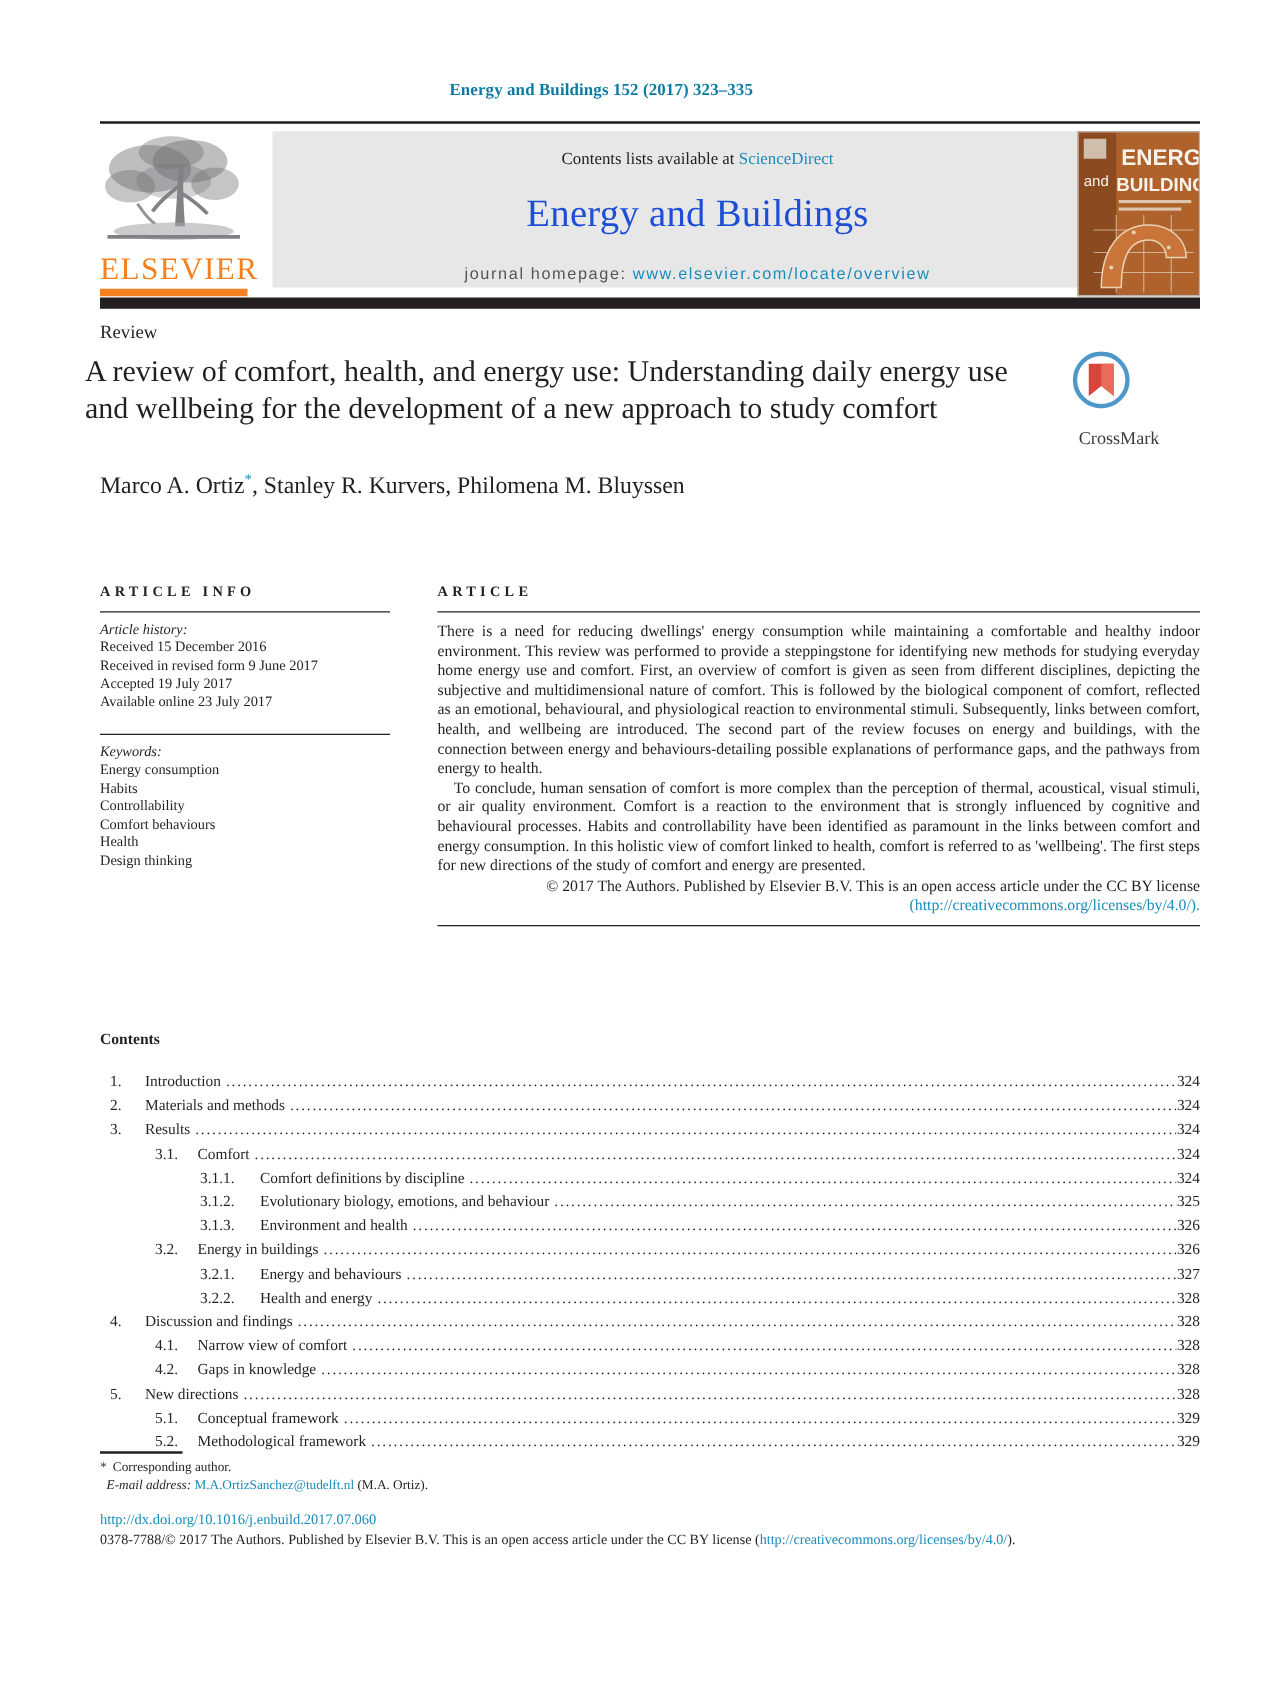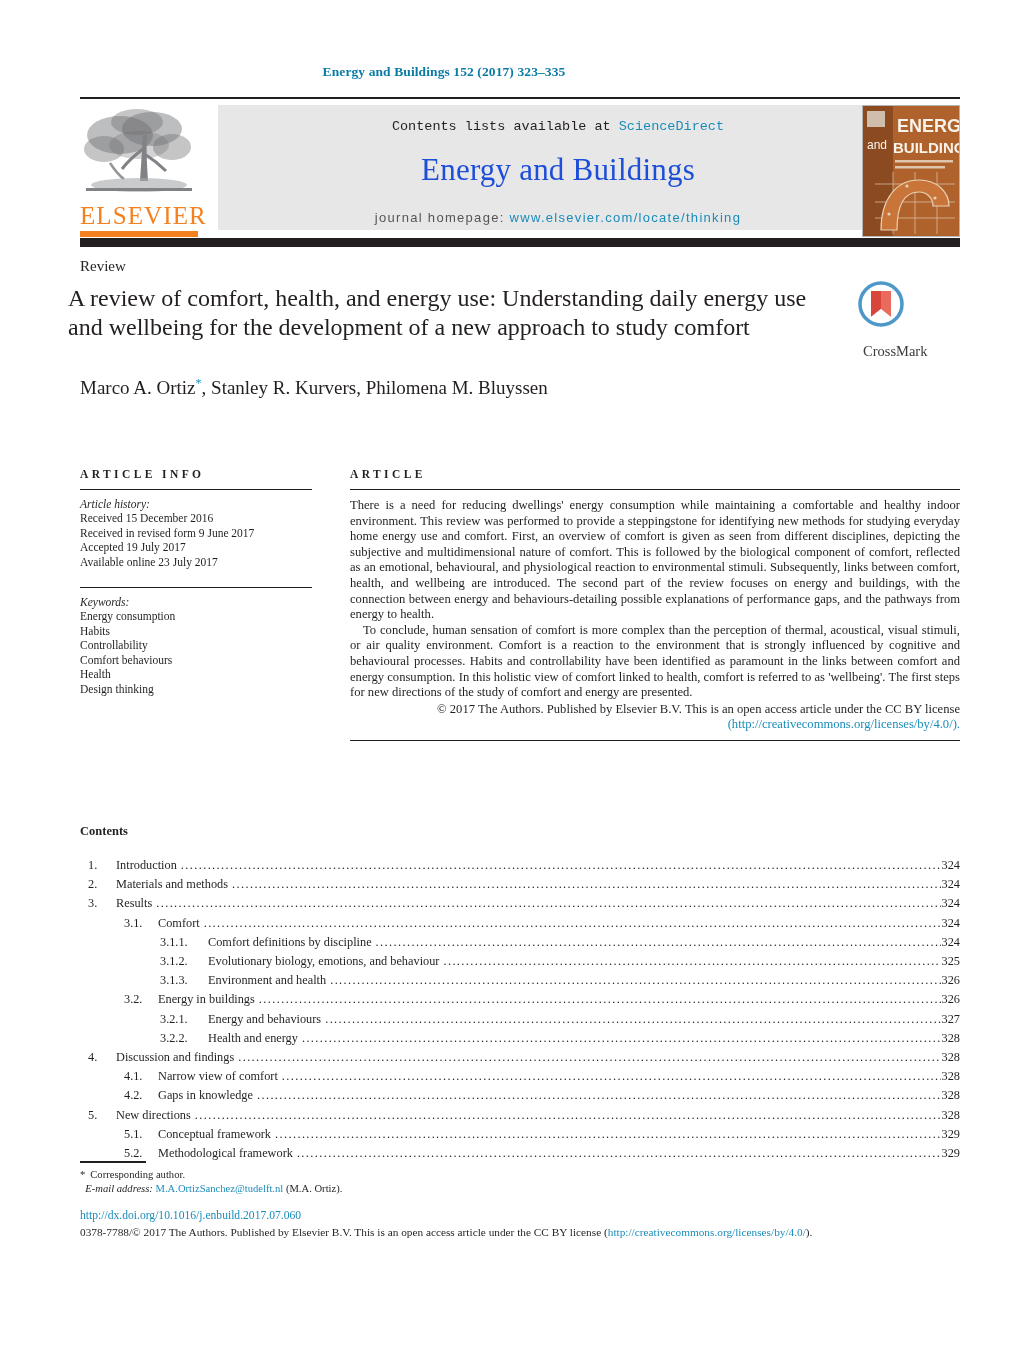--- a/index.html
+++ b/index.html
@@ -23,20 +23,21 @@
   .running-head {
     position: absolute;
     top: 64px;
     left: 0;
     width: 888px;
     text-align: center;
     font-size: 13.5px;
     font-weight: bold;
     color: #0b7ba5;
     letter-spacing: 0.1px;
+    padding-left: 37px;
   }
 
   
   .masthead {
     position: absolute;
     top: 97px;
     left: 80px;
     width: 880px;
     height: 142px;
   }
@@ -81,21 +82,21 @@
   .journal-band {
     position: absolute;
     top: 8px;
     left: 138px;
     width: 680px;
     height: 125px;
     background: #e7e7e7;
   }
   .contents-line {
     text-align: center;
-    font-family: Liberation Mono, monospace;
+    font-family: Liberation Serif, serif;
     font-size: 13.5px;
     color: #231f20;
     padding-top: 14px;
   }
   .contents-line .sd-link {
     color: #1a8cba;
   }
   .journal-title {
     text-align: center;
     font-family: "Liberation Serif", serif;
@@ -378,21 +379,21 @@
       <div class="elsevier-word">ELSEVIER</div>
       <div class="elsevier-bar"></div>
     </div>
 
     <div class="journal-band">
       <div class="contents-line">
         <span>Contents lists available at </span><span class="sd-link">ScienceDirect</span>
       </div>
       <div class="journal-title">Energy and Buildings</div>
       <div class="homepage-line">
-        <span>journal homepage: </span><span class="hp-url">www.elsevier.com/locate/thinking</span>
+        <span>journal homepage: </span><span class="hp-url">www.elsevier.com/locate/overview</span>
       </div>
     </div>
 
     <div class="cover-thumb">
       <svg width="96" height="130" viewBox="0 0 96 130">
         <rect x="0" y="0" width="96" height="130" fill="#b0622c"></rect>
         <rect x="0" y="0" width="30" height="130" fill="#8c4a20"></rect>
         <rect x="4" y="5" width="18" height="16" fill="#d9d2c4" opacity="0.85"></rect>
         <text x="34" y="26" font-family="Liberation Sans, sans-serif" font-size="18" font-weight="bold" fill="#f7f3ea">ENERGY</text>
         <text x="4" y="43" font-family="Liberation Sans, sans-serif" font-size="12" fill="#f7f3ea">and</text>

